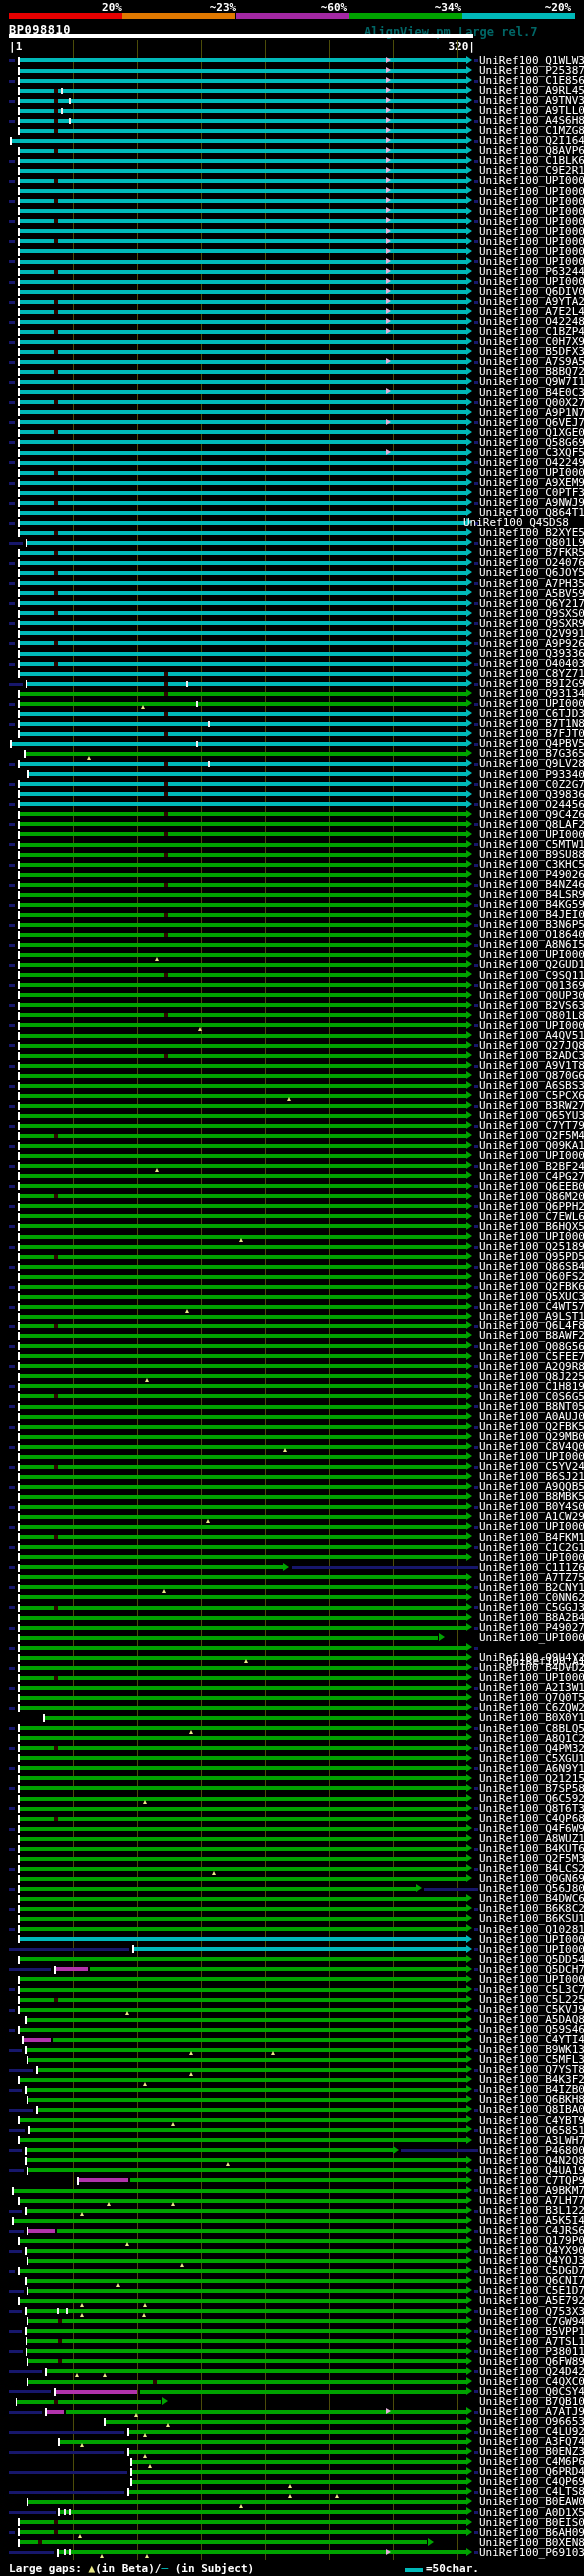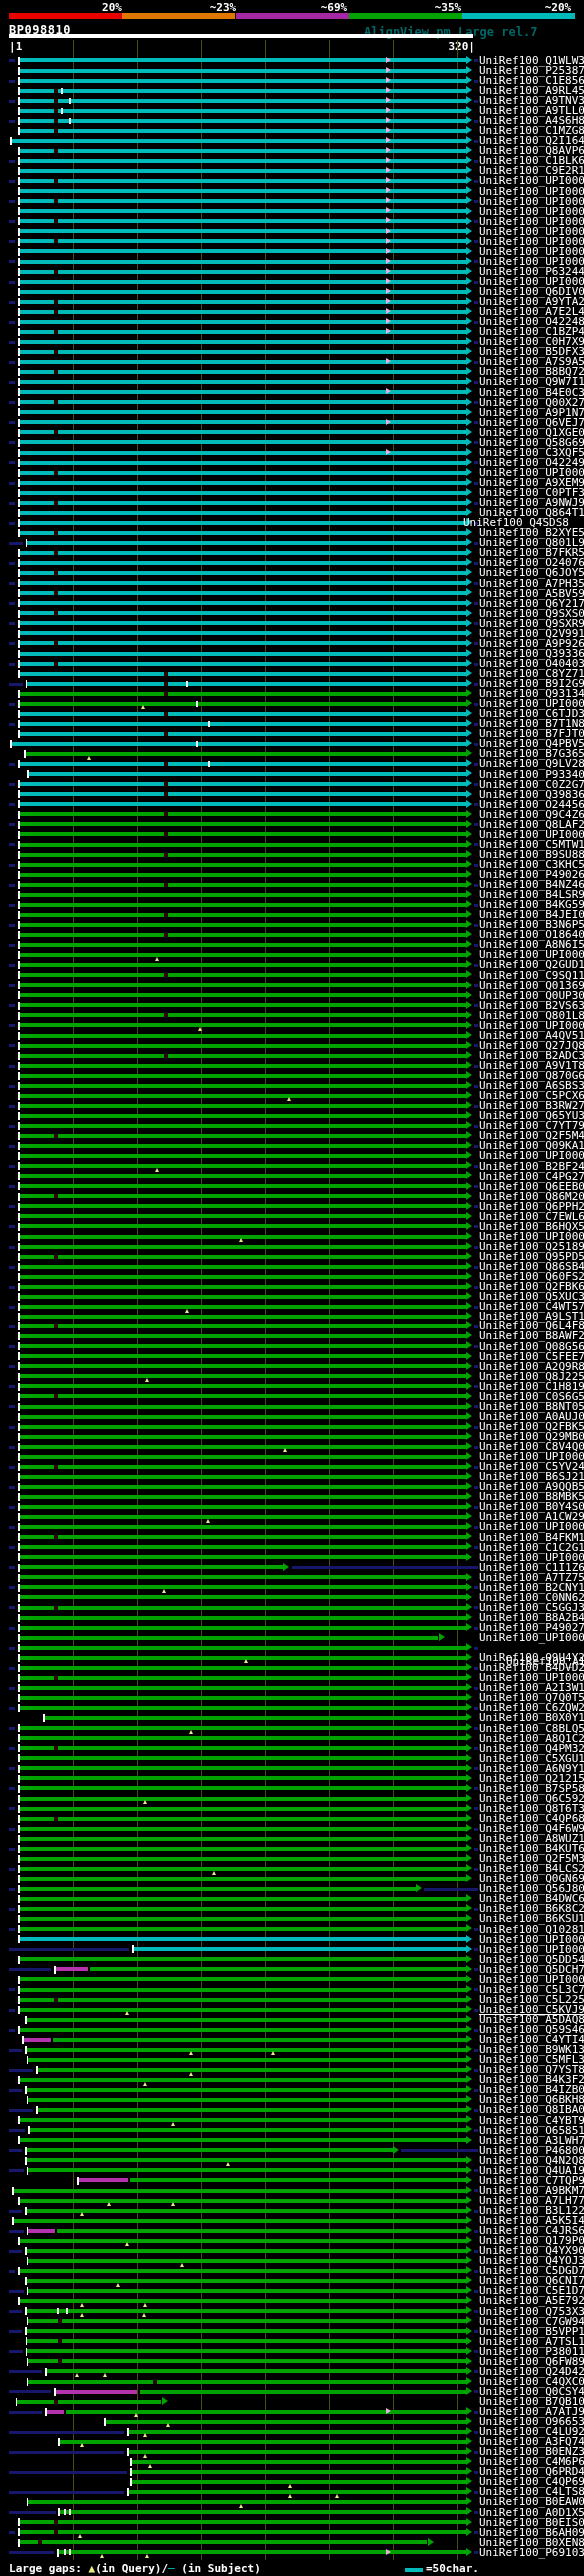--- a/index.html
+++ b/index.html
@@ -29,22 +29,22 @@
   #ltext{position:absolute;left:426px;top:2562px;color:#fff;font-size:11px;font-weight:bold;}
 </style>
 </head>
 <body>
 
 <div id="root">
 
   <div>
     <span class="sl" style="left:112px">20%</span>
     <span class="sl" style="left:223px">~23%</span>
-    <span class="sl" style="left:334px">~69%</span>
-    <span class="sl" style="left:448px">~35%</span>
+    <span class="sl" style="left:334px">~60%</span>
+    <span class="sl" style="left:448px">~34%</span>
     <span class="sl" style="left:558px">~20%</span>
     <div id="scalesegs">
         <div class="sseg" style="left: 9.1px; width: 113px; background: rgb(230, 0, 0);"></div>
         <div class="sseg" style="left: 122px; width: 113px; background: rgb(224, 120, 0);"></div>
         <div class="sseg" style="left: 236px; width: 113px; background: rgb(163, 40, 163);"></div>
         <div class="sseg" style="left: 349px; width: 113px; background: rgb(0, 163, 0);"></div>
         <div class="sseg" style="left: 462px; width: 113px; background: rgb(0, 185, 185);"></div>
       </div>
   </div>
 
@@ -1143,21 +1143,21 @@
       <div class="stick" style="left: 18.3px; top: 1996px; width: 1.8px; height: 8.2px;"></div>
       <div class="arr" style="left: 466px; top: 1995px; border-left-color: rgb(0, 163, 0);"></div>
       <div class="gapn" style="left: 54px; top: 1998px; width: 3.7px; height: 3.7px;"></div>
       <div class="rlab" style="left: 479px; top: 1994px;">UniRef100_C5L225</div>
       <div class="lead" style="left: 9.1px; top: 2009px; width: 6.4px; height: 2.7px;"></div>
       <div class="lead" style="left: 474px; top: 2009px; width: 3.7px; height: 2.7px;"></div>
       <div class="ln" style="left: 19px; top: 2008px; width: 447px; height: 3.7px; background: rgb(0, 163, 0);"></div>
       <div class="stick" style="left: 18.3px; top: 2006px; width: 1.8px; height: 8.2px;"></div>
       <div class="arr" style="left: 466px; top: 2005px; border-left-color: rgb(0, 163, 0);"></div>
       <div class="ytri" style="left: 125px; top: 2011px;"></div>
-      <div class="rlab" style="left: 479px; top: 2004px; text-decoration: underline;">UniRef100_C5KVJ9</div>
+      <div class="rlab" style="left: 479px; top: 2004px;">UniRef100_C5KVJ9</div>
       <div class="ln" style="left: 25.6px; top: 2018px; width: 440px; height: 3.7px; background: rgb(0, 163, 0);"></div>
       <div class="stick" style="left: 25px; top: 2016px; width: 1.8px; height: 8.2px;"></div>
       <div class="arr" style="left: 466px; top: 2015px; border-left-color: rgb(0, 163, 0);"></div>
       <div class="rlab" style="left: 479px; top: 2014px;">UniRef100_A5DAQ8</div>
       <div class="lead" style="left: 9.1px; top: 2029px; width: 6.4px; height: 2.7px;"></div>
       <div class="lead" style="left: 474px; top: 2029px; width: 3.7px; height: 2.7px;"></div>
       <div class="ln" style="left: 19px; top: 2028px; width: 447px; height: 3.7px; background: rgb(0, 163, 0);"></div>
       <div class="stick" style="left: 18.3px; top: 2026px; width: 1.8px; height: 8.2px;"></div>
       <div class="arr" style="left: 466px; top: 2025px; border-left-color: rgb(0, 163, 0);"></div>
       <div class="rlab" style="left: 479px; top: 2024px;">UniRef100_Q59S46</div>
@@ -1467,17 +1467,17 @@
       <div class="stick" style="left: 57px; top: 2549px; width: 1.8px; height: 8.2px;"></div>
       <div class="arr" style="left: 466px; top: 2548px; border-left-color: rgb(0, 163, 0);"></div>
       <div class="hol" style="left: 386px; top: 2549px;"></div>
       <div class="wtick" style="left: 64px; top: 2549px; width: 1.8px; height: 6.4px;"></div>
       <div class="wtick" style="left: 69px; top: 2549px; width: 1.8px; height: 6.4px;"></div>
       <div class="ytri" style="left: 100px; top: 2554px;"></div>
       <div class="ytri" style="left: 145px; top: 2554px;"></div>
       <div class="rlab" style="left: 479px; top: 2547px;">UniRef100_P69103</div>
     </div>
 
-  <div id="legendL"><span>Large gaps: </span><span class="yt">▲</span><span>(in Query)/</span><span class="cd">─</span><span> (in Subject)</span></div>
+  <div id="legendL"><span>Large gaps: </span><span class="yt">▲</span><span>(in Beta)/</span><span class="cd">─</span><span> (in Subject)</span></div>
   <div id="lbar"></div>
   <div id="ltext">=50char.</div>
 </div>
 
 
 </body></html>

